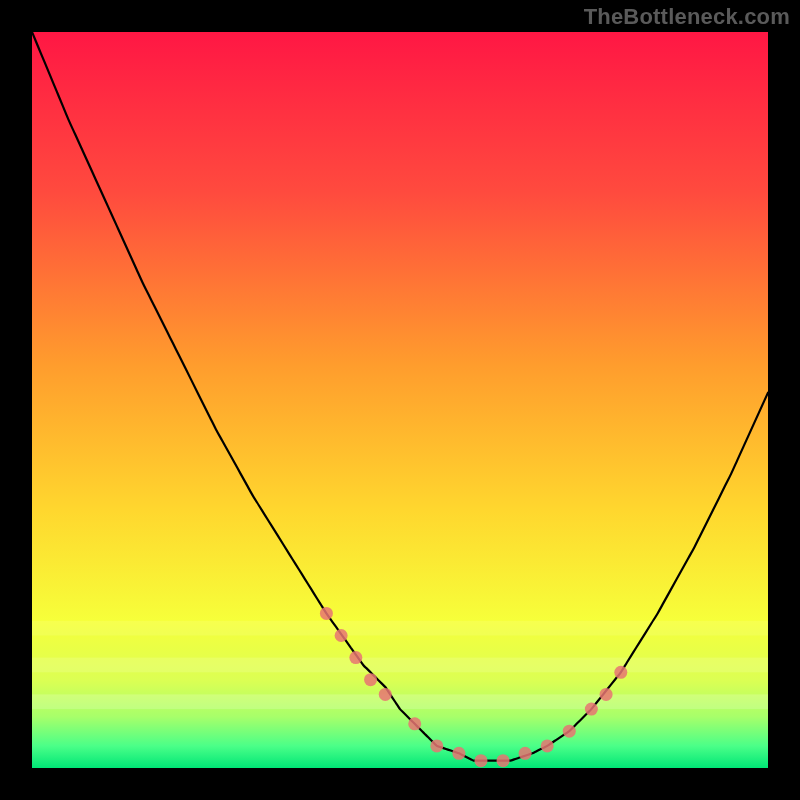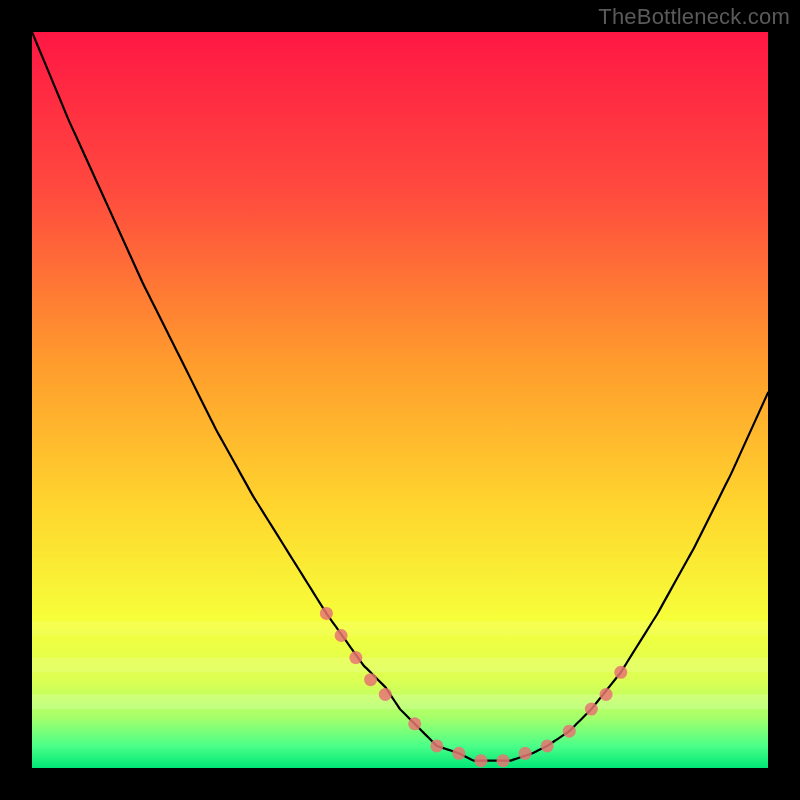--- a/index.html
+++ b/index.html
@@ -16,21 +16,21 @@
     width: 800px;
     height: 800px;
     background: #000;
   }
   .watermark {
     position: absolute;
     top: 4px;
     right: 10px;
     color: #5a5a5a;
     font-size: 22px;
-    font-weight: 400;
+    font-weight: 700;
     letter-spacing: 0.2px;
     z-index: 10;
   }
   .plot {
     position: absolute;
     left: 32px;
     top: 32px;
     width: 736px;
     height: 736px;
   }

